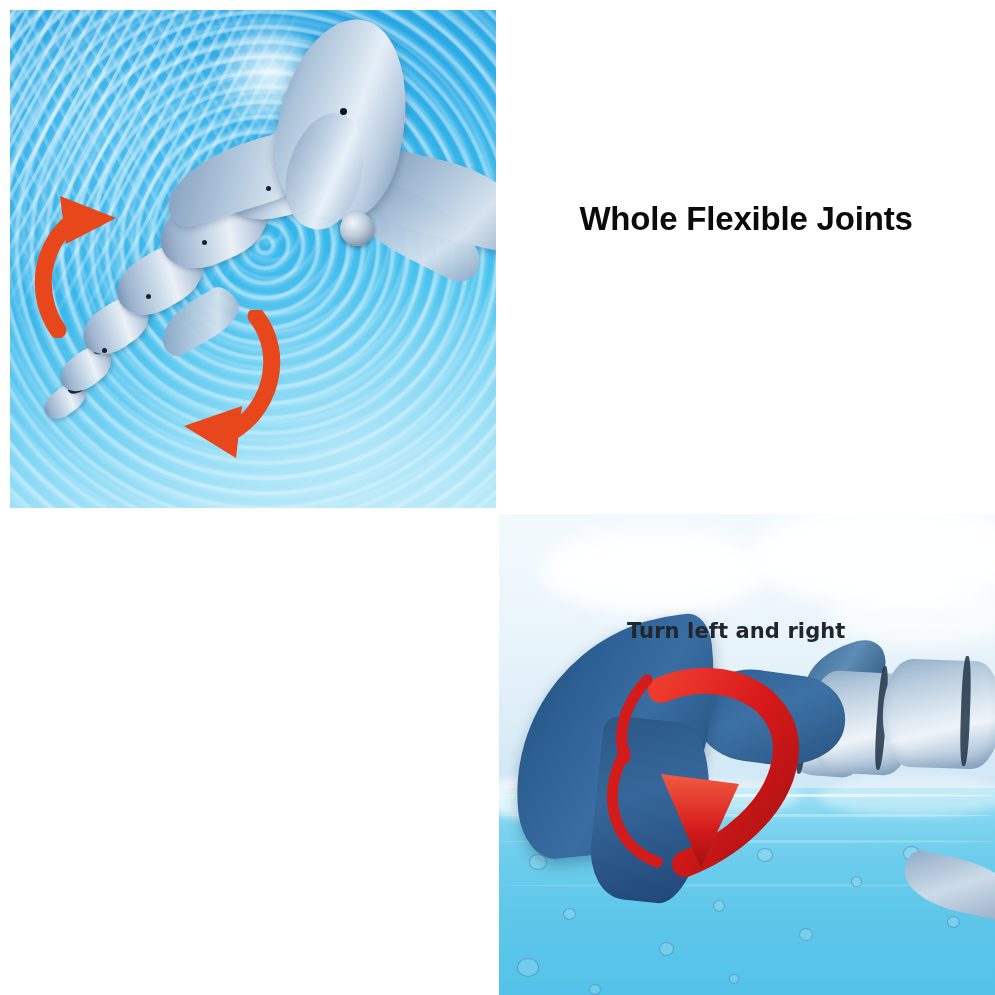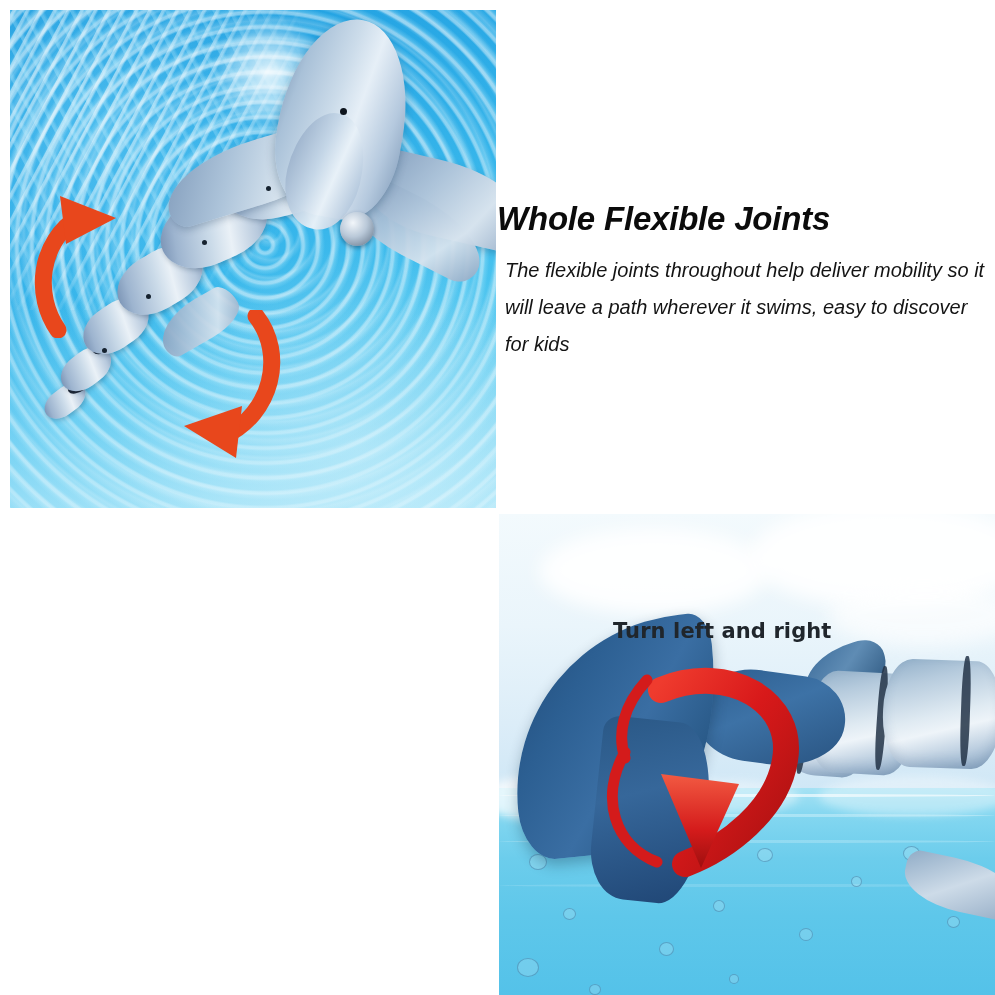--- a/index.html
+++ b/index.html
@@ -126,27 +126,27 @@
     border-radius:70% 26% 36% 14%/80% 40% 56% 22%;transform:rotate(-16deg);}
   .pelvic{position:absolute;left:404px;top:346px;width:120px;height:52px;
     background:linear-gradient(150deg,#8fabc6 0%,#cddbe8 48%,#90a9c3 100%);
     border-radius:12% 66% 16% 54%/30% 72% 34% 62%;transform:rotate(12deg);}
 
   
   #red-arrow{position:absolute;left:90px;top:142px;width:220px;height:230px;}
 
   
   #tail-caption{
-    position:absolute;left:114px;top:105px;
+    position:absolute;left:128px;top:105px;
     font-size:21px;font-weight:bold;color:#20262c;letter-spacing:.1px;
     white-space:nowrap;font-family:"DejaVu Sans","Liberation Sans",sans-serif;
   }
 
   
-  .txtblock{position:absolute;color:#111111;font-style:italic;}
+  .txtblock{position:absolute;text-align:center;color:#111111;}
   .hl{font-weight:bold;font-size:33px;line-height:1.15;color:#0b0b0b;letter-spacing:-.2px;}
   .bl{font-size:20px;line-height:1.85;color:#141414;font-weight:400;}
 
   #text-joints{left:497px;top:200px;width:498px;}
   #text-joints .hl{margin:0 0 14px 0;}
   #text-joints .bl{margin:0;padding:0 8px;}
 
   #text-tail{left:0px;top:700px;width:497px;}
   #text-tail .hl{margin:0 0 14px 0;}
   #text-tail .bl{margin:0;padding:0 36px;}
@@ -201,21 +201,20 @@
       <path d="M32 8 L88 30 L38 56 Z" fill="#e8471c"></path>
     </svg>
     <svg class="arrow-orange" style="left:130px;top:300px;" width="160" height="150" viewBox="0 0 160 150">
       <path d="M116 6 C146 44 132 104 84 126" fill="none" stroke="#e8471c" stroke-width="17" stroke-linecap="round"></path>
       <path d="M102 96 L96 148 L44 116 Z" fill="#e8471c"></path>
     </svg>
   </div>
 
   <div class="txtblock" id="text-joints">
     <div class="hl">Whole Flexible Joints</div>
-    <div class="bl">The flexible joints throughout help deliver mobility so it will leave a path wherever it swims, easy to discover for kids</div>
   </div>
 
 
   <div class="photo" id="photo-tail">
     <div class="sky"></div>
     <div class="cloud" style="left:40px;top:14px;width:230px;height:86px;"></div>
     <div class="cloud" style="left:250px;top:-10px;width:280px;height:104px;"></div>
     <div class="cloud" style="left:330px;top:70px;width:190px;height:62px;opacity:.75;"></div>
 
     <div class="sea">

